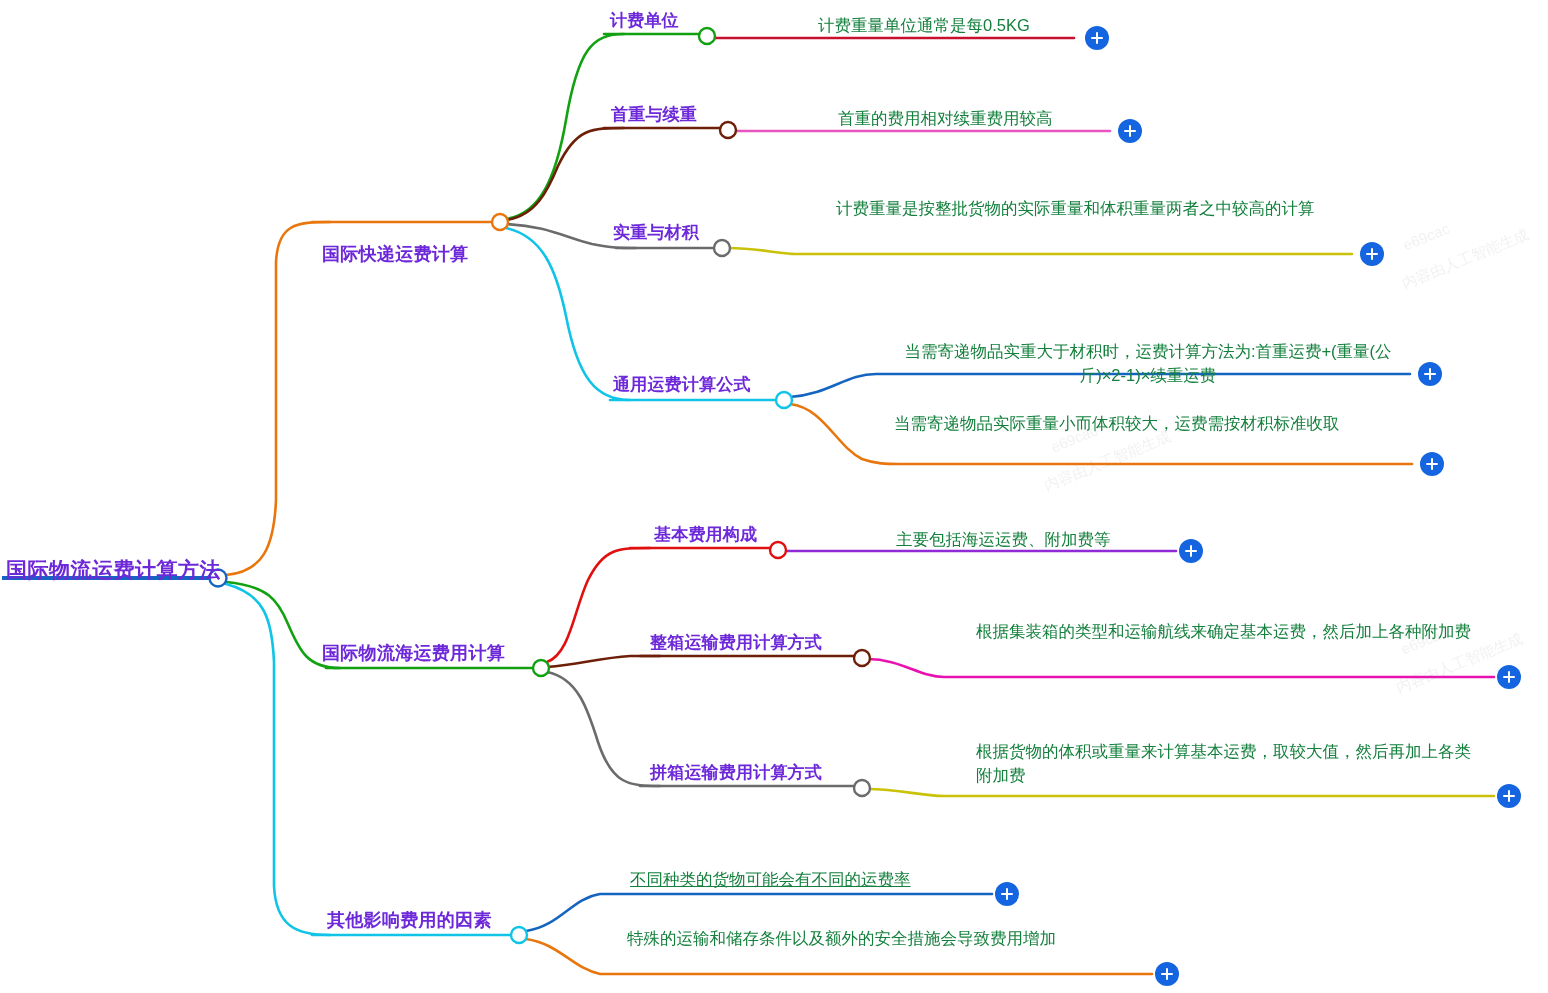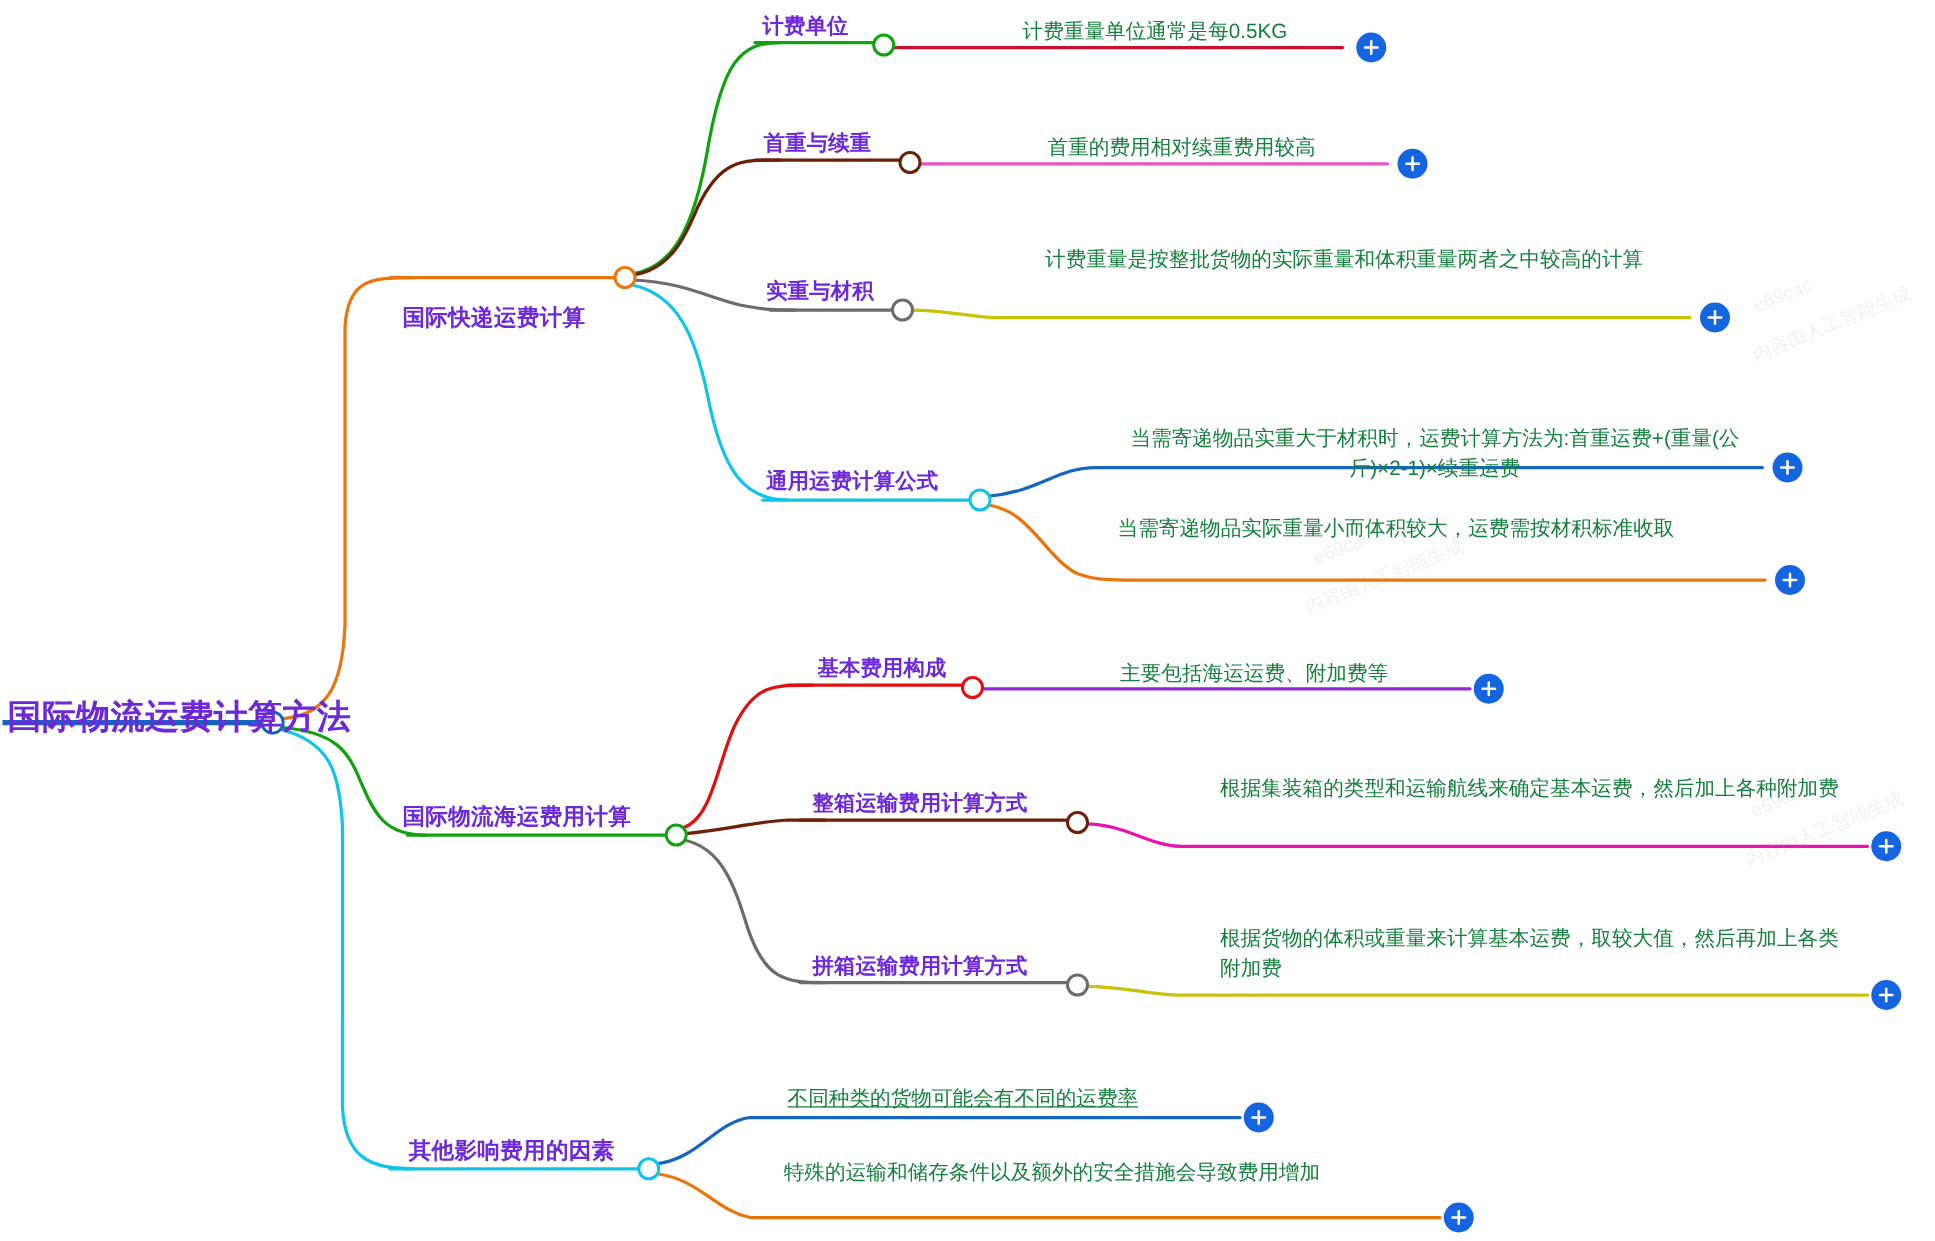--- a/index.html
+++ b/index.html
@@ -35,21 +35,21 @@
     fill: #ffffff;
     stroke-width: 2.4;
   }
   .node-label {
     position: absolute;
     white-space: nowrap;
     color: #6d28d9;
     line-height: 1.22;
   }
   .label-root {
-    font-size: 27px;
+    font-size: 21px;
     font-weight: bold;
     letter-spacing: 0.5px;
   }
   .label-branch {
     font-size: 18px;
     font-weight: bold;
     letter-spacing: 0.3px;
   }
   .label-sub {
     font-size: 17px;

